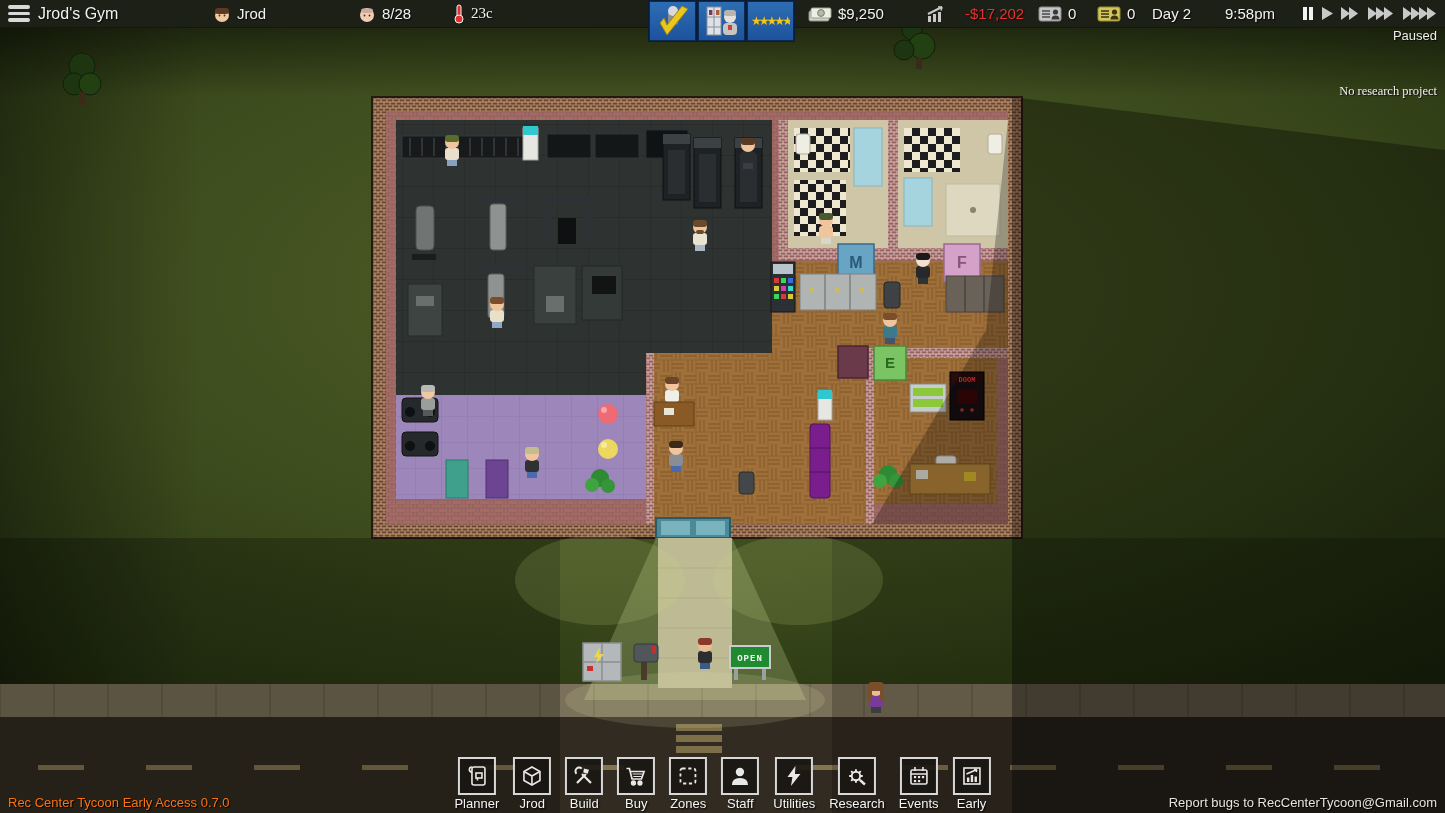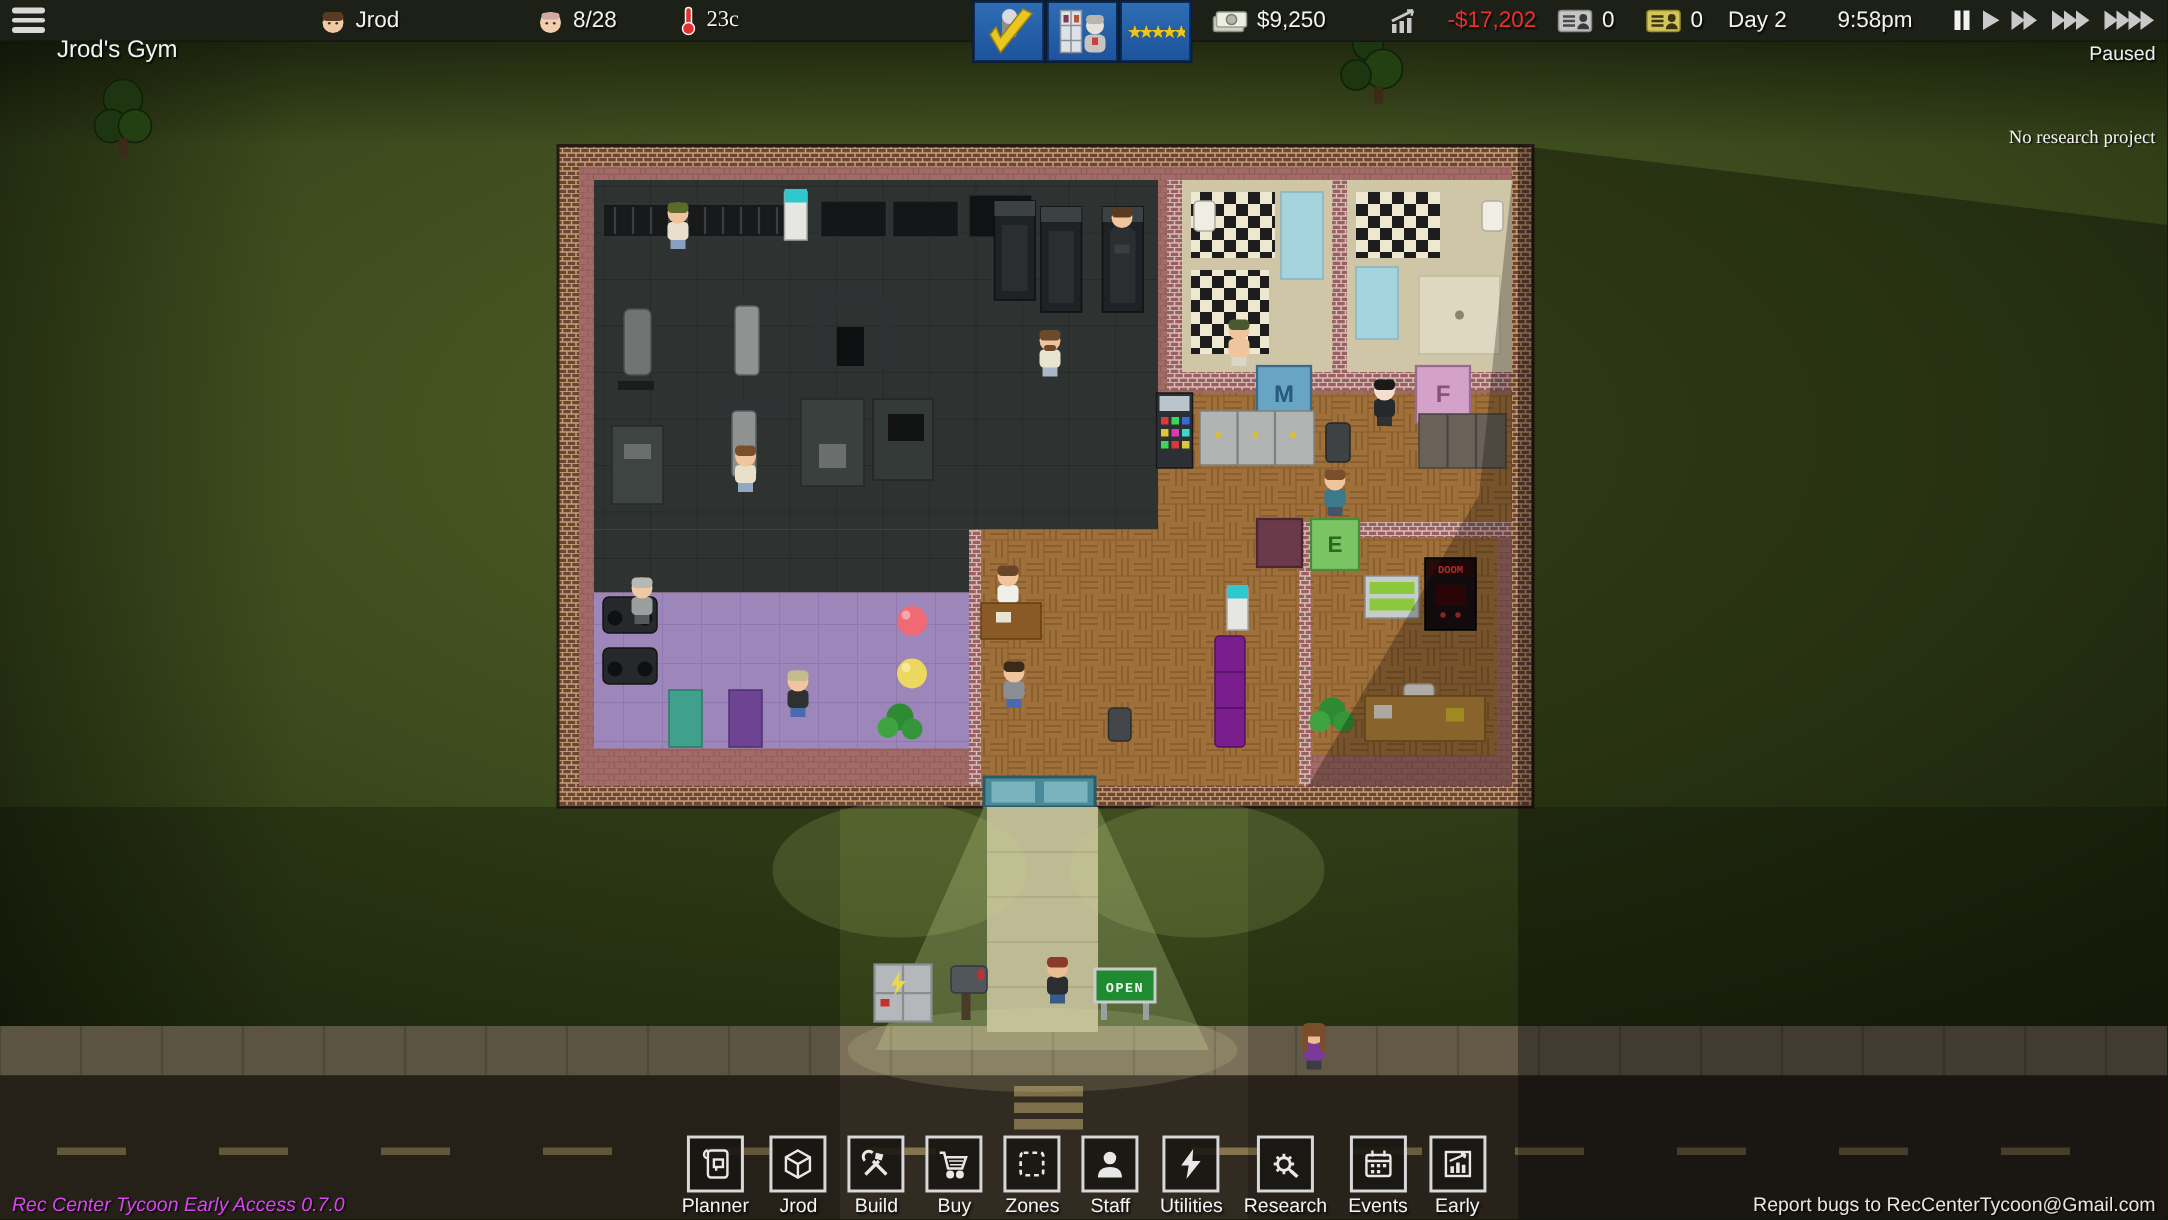--- a/index.html
+++ b/index.html
@@ -31,22 +31,22 @@
 
   
   #toolbar{position:absolute;bottom:2px;left:50%;transform:translateX(-50%);
     display:flex;gap:14px;align-items:flex-end;z-index:30;}
   .tool-btn{display:flex;flex-direction:column;align-items:center;cursor:pointer;}
   .tool-icon{width:34px;height:34px;background:rgba(26,22,18,.9);border:2px solid #d8d8d8;
     display:flex;align-items:center;justify-content:center;box-sizing:content-box;}
   .tool-icon svg{display:block;}
   .tool-label{font-size:13px;color:#f4f4f4;margin-top:1px;text-shadow:1px 1px 2px #000;}
 
-  #version{position:absolute;bottom:3px;left:8px;color:#d946ef;font-size:13px;z-index:30;
-    text-shadow:1px 1px 1px #000;font-style:italic;}
+  #version{position:absolute;bottom:3px;left:8px;color:#f97316;font-size:13px;z-index:30;
+    text-shadow:1px 1px 1px #000;}
   #report{position:absolute;bottom:3px;right:8px;color:#e8e4dc;font-size:13px;z-index:30;
     text-shadow:1px 1px 1px #000;}
 
   .icon-svg{flex:0 0 auto;}
 </style>
 </head>
 <body>
 
 <div id="screen">
 
@@ -476,21 +476,21 @@
         <rect x="4" y="-12" width="4" height="16" rx="2" fill="#7a4e2a"></rect>
       </g>
   </svg>
 
   <div id="topbar">
     <div id="menu-btn" class="tb-item" style="left:8px;">
       <span></span>
         <span></span>
         <span></span>
     </div>
-    <div class="tb-item" style="left:38px;font-size:16px;margin-top:20px;">
+    <div class="tb-item" style="left:38px;font-size:16px;">
       <span class="tb-text">Jrod's Gym</span>
     </div>
 
     <div class="tb-item" style="left:213px;">
       <svg class="icon-svg" width="18" height="18" viewBox="0 0 18 18">
           <circle cx="9" cy="10" r="7" fill="#f2c9a0"></circle>
           <path d="M2 10a7 7 0 0 1 14 0v-3a4 4 0 0 0-2-3H6a4 4 0 0 0-2 3z" fill="#5a3a22"></path>
           <rect x="2" y="3" width="14" height="6" rx="3" fill="#5a3a22"></rect>
           <circle cx="6.5" cy="10.5" r="0.9" fill="#333"></circle>
           <circle cx="11.5" cy="10.5" r="0.9" fill="#333"></circle>

